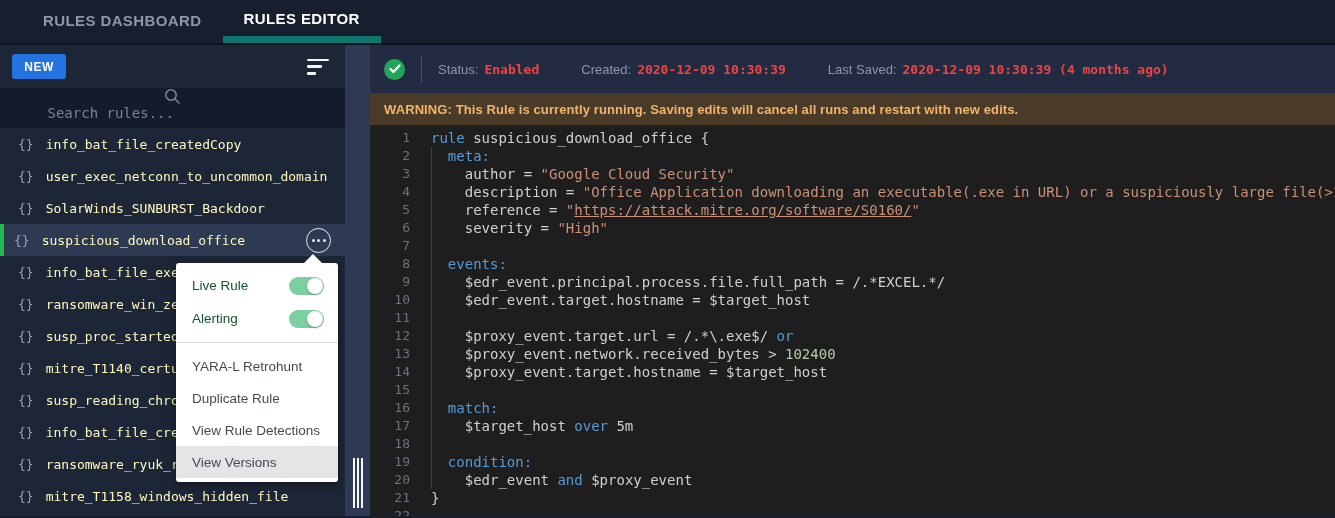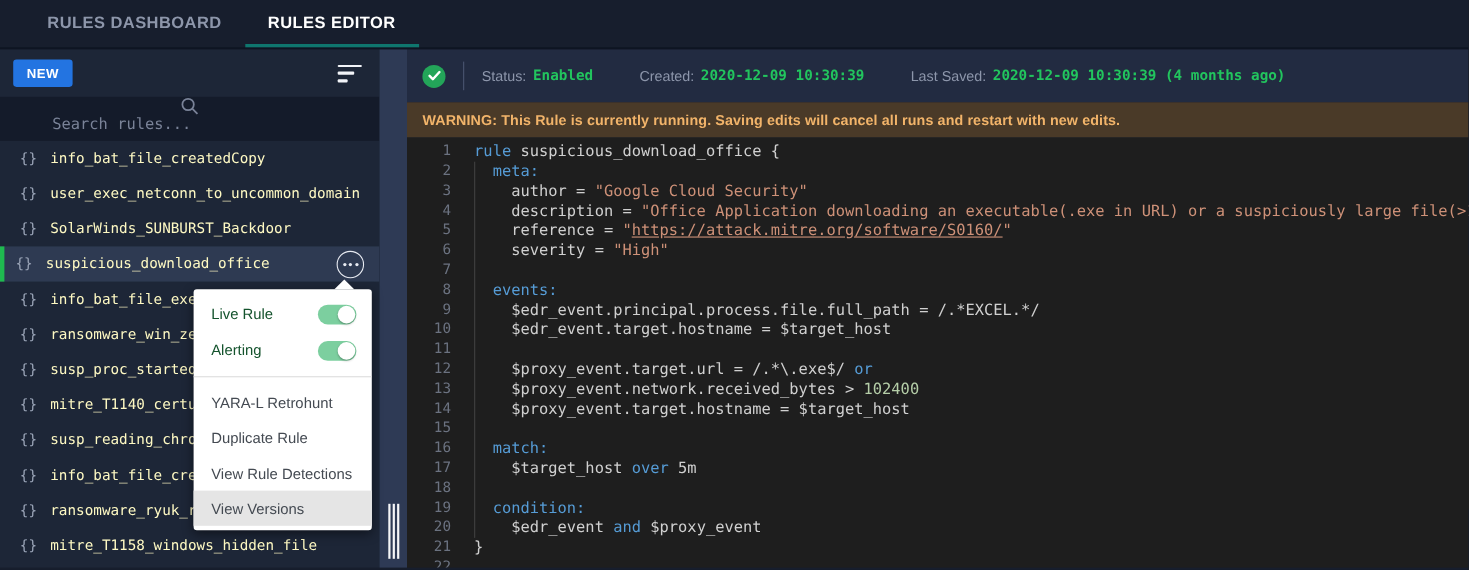--- a/index.html
+++ b/index.html
@@ -4,21 +4,21 @@
 <style>
   * { margin:0; padding:0; box-sizing:border-box; }
   html,body { width:1335px; height:518px; overflow:hidden; background:#171e2d;
               font-family:"Liberation Sans", sans-serif; }
 
   
   .topnav { height:45px; background:#171e2d; display:flex; align-items:stretch;
             padding-left:22px; border-bottom:2px solid #0e1422; }
   .tab { display:flex; align-items:center; padding:13px 21px; font-size:15px; font-weight:bold;
          letter-spacing:.4px; color:#8d96aa; cursor:pointer; border-bottom:3px solid transparent; }
-  .tab.active { color:#ffffff; border-bottom:3px solid #0f766e; }
+  .tab.active { color:#ffffff; border-bottom:7px solid #0f766e; }
 
   
   .main { display:flex; height:471px; }
 
   
   .sidebar { width:345px; background:#1d2637; display:flex; flex-direction:column; }
   .side-toolbar { height:43px; display:flex; align-items:center; justify-content:space-between;
                   padding:0 14px 0 12px; }
   .new-btn { background:#2374e1; color:#fff; font-size:12px; font-weight:bold; letter-spacing:.5px;
              border:none; border-radius:3px; width:54px; height:25px; cursor:pointer; }
@@ -51,21 +51,21 @@
   .grip i { display:block; width:2px; height:50px; background:#f5f6f8; }
 
   
   .editor-col { flex:1; display:flex; flex-direction:column; min-width:0; }
 
   .statusbar { height:48px; background:#222b41; display:flex; align-items:center; padding-left:14px; }
   .check-badge { width:21px; height:21px; border-radius:50%; background:#23a559; display:flex;
                  align-items:center; justify-content:center; flex:0 0 auto; }
   .sb-divider { width:1px; height:26px; background:#4a5571; margin:0 16px; }
   .sb-label { color:#8d96ab; font-size:13px; }
-  .sb-value { color:#22c55e; font-size:13px; font-weight:bold;
+  .sb-value { color:#ef4444; font-size:13px; font-weight:bold;
               font-family:"DejaVu Sans Mono", monospace; margin-left:6px;text-align:center; }
   .sb-group { display:flex; align-items:center; }
   .sb-gap { width:42px; }
 
   .warnbar { height:32px; background:#4a3a28; display:flex; align-items:center; padding-left:14px; }
   .warn-text { color:#f2b46a; font-size:13px; font-weight:bold; letter-spacing:.1px; white-space:nowrap; }
 
   
   .code-area { flex:1; background:#1e1e1e; position:relative; padding-top:4px; overflow:hidden; cursor:text; }
   .indent-guide { position:absolute; left:61px; top:22px; width:1px; height:342px; background:#404040; }

